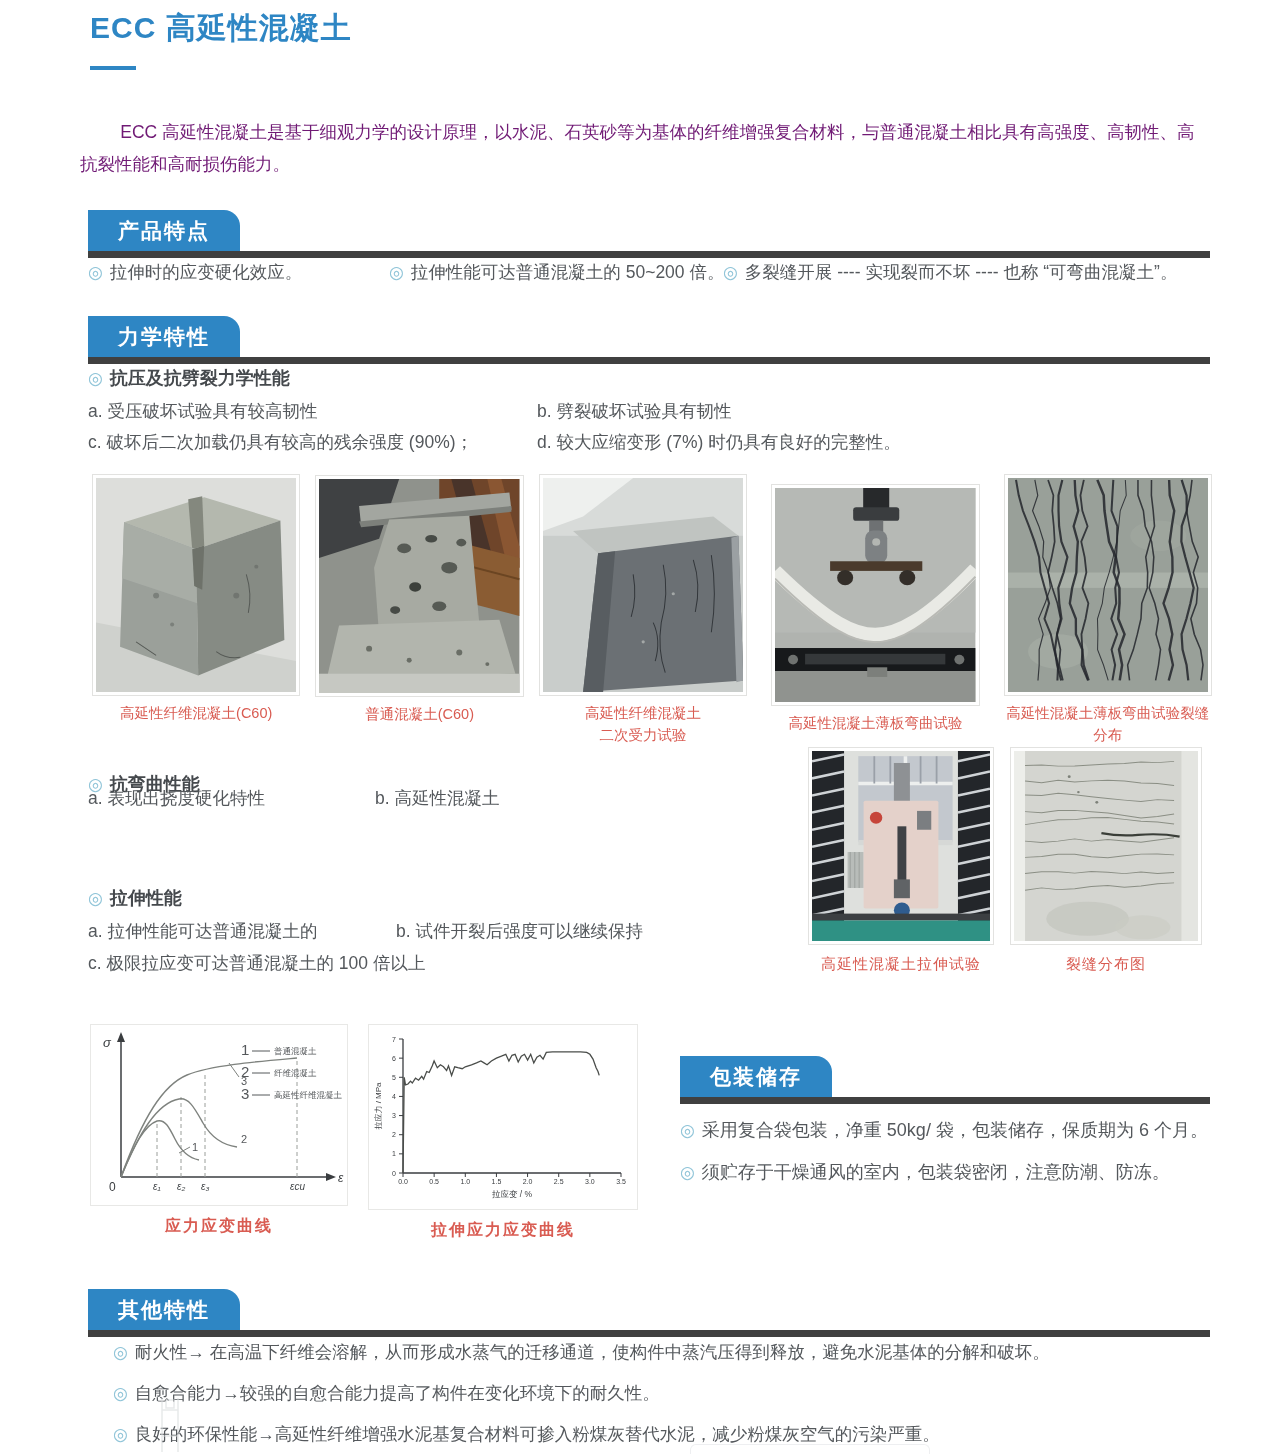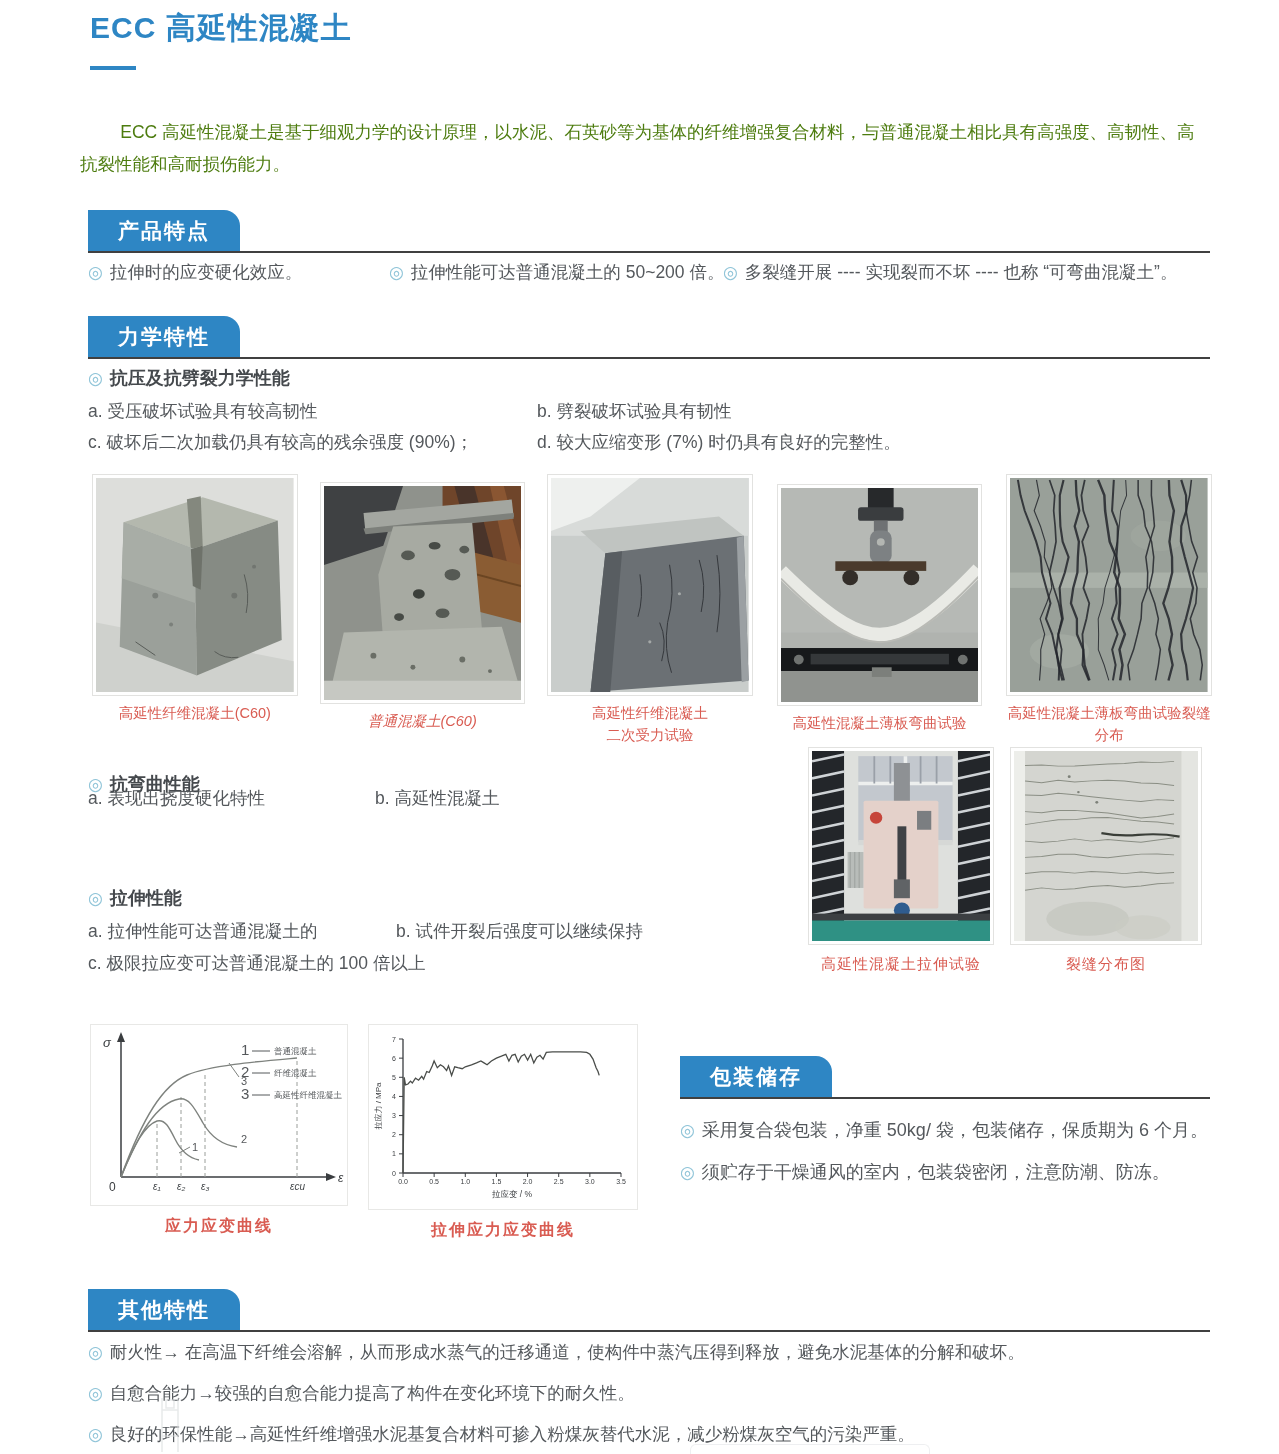--- a/index.html
+++ b/index.html
@@ -3,23 +3,23 @@
 <meta charset="utf-8">
 <style>
   html,body{margin:0;padding:0;background:#ffffff;}
   .page{position:relative;width:1279px;height:1454px;background:#fff;overflow:hidden;
         font-family:"Liberation Sans","DejaVu Sans",sans-serif;color:#54585c;}
   .abs{position:absolute;}
 
   .page-title{font-size:30px;font-weight:bold;color:#2e86c4;letter-spacing:1px;}
   .title-underline{width:46px;height:4px;background:#2e86c4;}
 
-  .intro{width:1132px;font-size:17.5px;line-height:1.85;color:#4d7c0f;text-indent:2.3em;}
-
-  .sec{border-bottom:2px solid #404040;}
+  .intro{width:1132px;font-size:17.5px;line-height:1.85;color:#701a75;text-indent:2.3em;}
+
+  .sec{border-bottom:7px solid #404040;}
   .sec .tab{display:inline-block;background:#2e86c4;color:#fff;font-size:21px;font-weight:bold;
             padding:7px 30px 6px 30px;border-radius:0 16px 0 0;letter-spacing:2px;}
 
   .bullet-line{font-size:17.5px;color:#54585c;white-space:nowrap;}
   .ring{color:#8fc4d8;margin-right:7px;font-size:17px;}
   .sub-heading{font-size:18px;font-weight:bold;color:#45494d;white-space:nowrap;}
   .sub-heading .ring{font-weight:normal;}
   .item{font-size:17.5px;color:#54585c;white-space:nowrap;}
 
   .photo-row{display:flex;gap:14px;width:1120px;}
@@ -32,21 +32,21 @@
   .tension-fig{display:flex;flex-direction:column;align-items:center;}
   .tension-box{background:#fff;border:1px solid #e2e2e0;padding:3px;box-sizing:border-box;}
   .tension-box svg{display:block;}
   .tension-caption{margin-top:10px;text-align:center;color:#d95c52;font-size:15px;letter-spacing:1px;}
 
   .chart-fig{display:flex;flex-direction:column;align-items:center;}
   .chart-box{background:#fff;border:1px solid #e8e8e6;}
   .chart-caption{margin-top:10px;color:#d95c52;font-size:16px;font-weight:bold;letter-spacing:2px;}
 
   .pkg-bullet{font-size:18px;color:#54585c;white-space:nowrap;}
-  .other-bullet{font-size:17.5px;color:#54585c;white-space:nowrap;}
+  .other-bullet{font-size:17.5px;color:#54585c;white-space:nowrap;margin-left:25px;}
 
   svg text{font-family:"Liberation Sans","DejaVu Sans",sans-serif;}
   .axis-label{fill:#3a3d40;}
   .tick-label{font-size:7px;fill:#3a3d40;}
   .curve-num{font-size:11px;fill:#55585b;}
   .legend-num{font-size:15px;fill:#55585b;}
   .legend-txt{font-size:8.5px;fill:#55585b;}
 
   .artifact{opacity:.6;}
 </style>
@@ -101,21 +101,21 @@
           <circle cx="60" cy="122" r="3" fill="#5c605c" opacity=".5"></circle>
           <circle cx="76" cy="152" r="2" fill="#5c605c" opacity=".5"></circle>
           <circle cx="140" cy="122" r="3" fill="#5c605c" opacity=".5"></circle>
           <circle cx="160" cy="92" r="2" fill="#5c605c" opacity=".5"></circle>
           <path d="M40,170 l20,14 M120,180 q10,8 24,6 M150,100 q6,20 2,40" stroke="#565a56" stroke-width="1" fill="none"></path>
         </svg>
       </div>
       <figcaption class="photo-caption">高延性纤维混凝土(C60)</figcaption>
     </figure>
 
-    <figure class="photo-fig" style="margin:8px;font-style:italic;">
+    <figure class="photo-fig" style="margin:1px;">
       <div class="photo-box">
         <svg viewBox="0 0 200 222" preserveAspectRatio="none">
           <rect width="200" height="222" fill="#8f928c"></rect>
           <polygon points="0,0 80,0 60,62 0,82" fill="#3f4143"></polygon>
           <rect x="120" y="0" width="80" height="92" fill="#6f452a"></rect>
           <polygon points="132,0 152,0 176,92 156,92" fill="#49342a"></polygon>
           <polygon points="168,0 182,0 200,70 200,92 188,92" fill="#8a5632"></polygon>
           <polygon points="126,62 200,82 200,142 118,120" fill="#8a5c33"></polygon>
           <path d="M126,84 L200,104" stroke="#6b4522" stroke-width="2" fill="none"></path>
           <polygon points="40,28 190,14 192,32 42,48" fill="#a3a6a0"></polygon>

